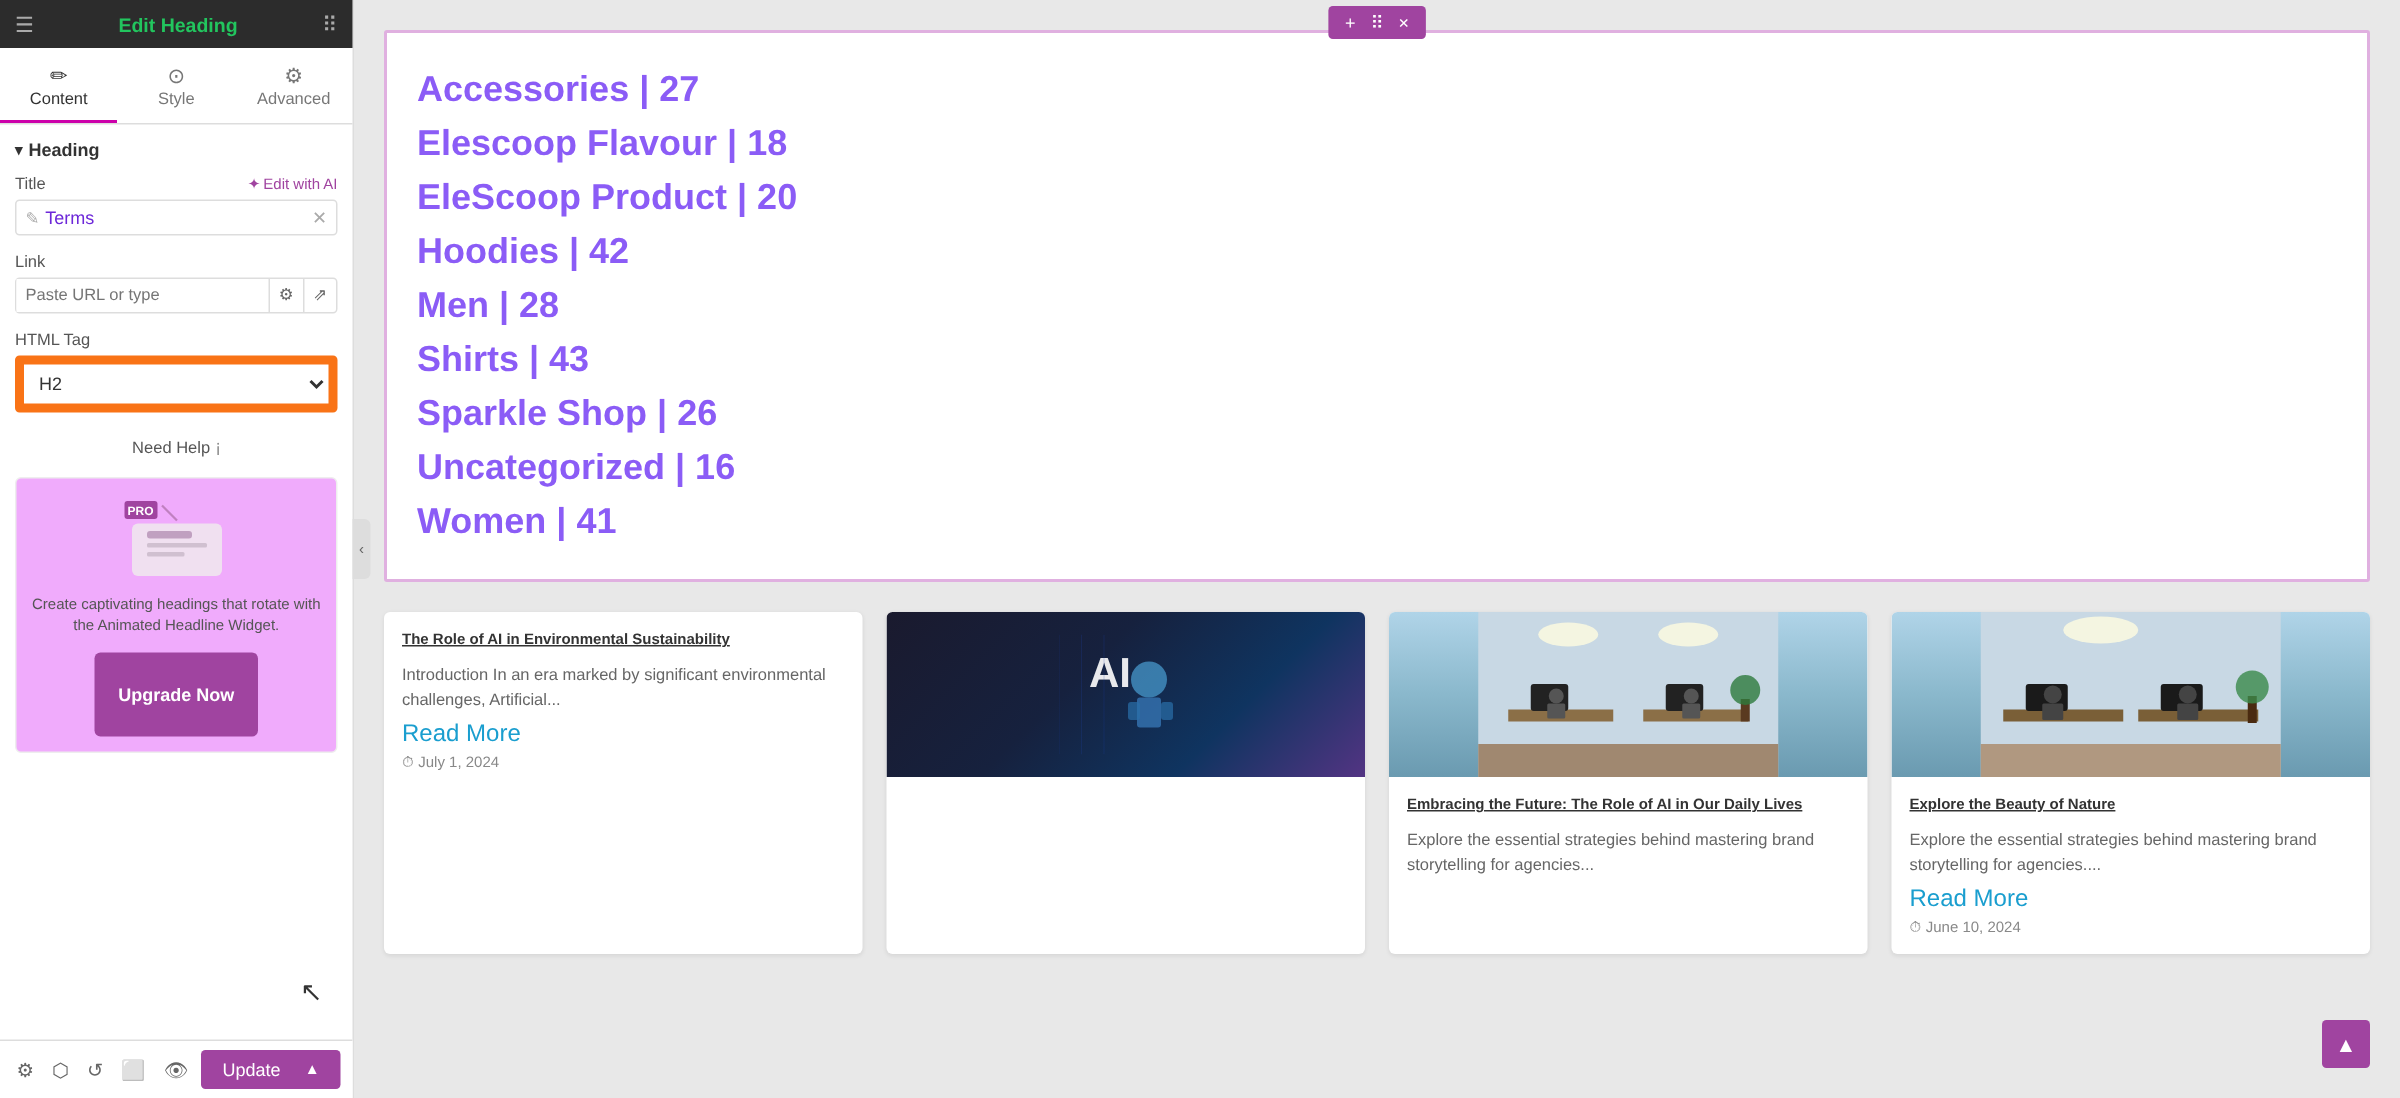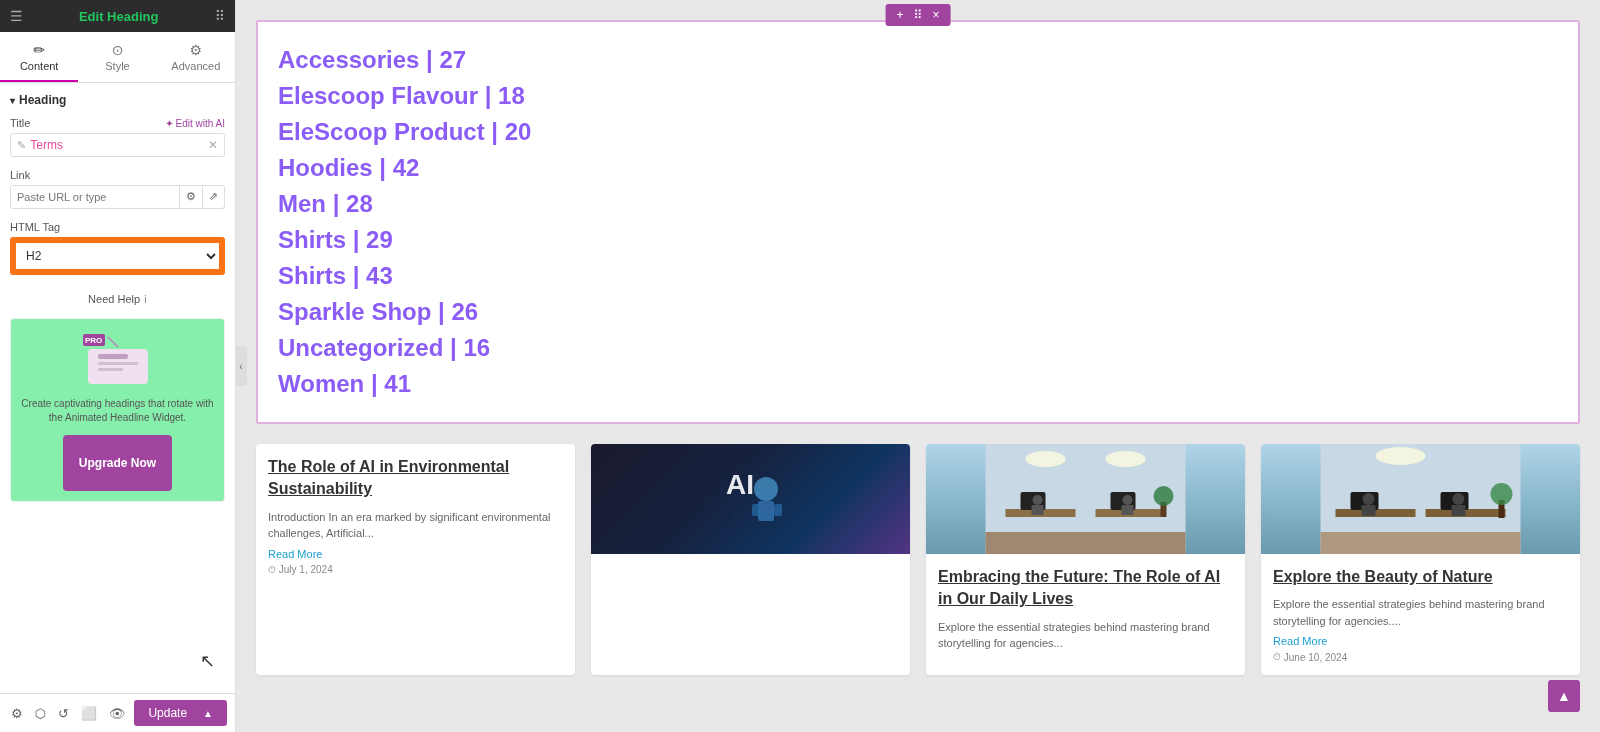--- a/index.html
+++ b/index.html
@@ -109,21 +109,21 @@
       border: 1px solid #ddd;
       border-radius: 3px;
       background: #fff;
       padding: 4px 6px;
     }
     .input-wrapper input {
       border: none;
       outline: none;
       flex: 1;
       font-size: 12px;
-      color: #ec4899;
+      color: #6d28d9;
     }
     .input-clear {
       color: #aaa;
       cursor: pointer;
       font-size: 12px;
     }
 
     .link-input-wrapper {
       display: flex;
       border: 1px solid #ddd;
@@ -178,21 +178,21 @@
       display: flex;
       align-items: center;
       justify-content: center;
       gap: 4px;
     }
 
     
     .pro-banner {
       text-align: center;
       padding: 10px;
-      background: #86efac;
+      background: #f0abfc;
       border: 1px solid #eee;
       border-radius: 4px;
       margin-bottom: 12px;
     }
     .pro-banner-img {
       width: 80px;
       height: 60px;
       margin: 0 auto 8px;
       position: relative;
     }
@@ -320,36 +320,36 @@
     .blog-card {
       background: #fff;
       border-radius: 4px;
       overflow: hidden;
       box-shadow: 0 1px 3px rgba(0,0,0,0.08);
     }
     .blog-card-body {
       padding: 12px;
     }
     .blog-card-title {
-      font-size: 16px;
+      font-size: 10px;
       font-weight: bold;
       color: #333;
       text-decoration: underline;
       line-height: 1.4;
       margin-bottom: 8px;
     }
     .blog-card-excerpt {
       font-size: 11px;
       color: #666;
       line-height: 1.5;
       margin-bottom: 6px;
     }
     .blog-card-read-more {
       color: #1a9ecf;
-      font-size: 11px;
+      font-size: 16px;
       text-decoration: none;
       display: block;
       margin-bottom: 4px;
     }
     .blog-card-date {
       font-size: 10px;
       color: #888;
       display: flex;
       align-items: center;
       gap: 3px;
@@ -550,23 +550,20 @@
         <a href="#">Elescoop Flavour | 18</a>
       </li>
       <li>
         <a href="#">EleScoop Product | 20</a>
       </li>
       <li>
         <a href="#">Hoodies | 42</a>
       </li>
       <li>
         <a href="#">Men | 28</a>
-      </li>
-      <li>
-        <a href="#">Shirts | 29</a>
       </li>
       <li>
         <a href="#">Shirts | 43</a>
       </li>
       <li>
         <a href="#">Sparkle Shop | 26</a>
       </li>
       <li>
         <a href="#">Uncategorized | 16</a>
       </li>

